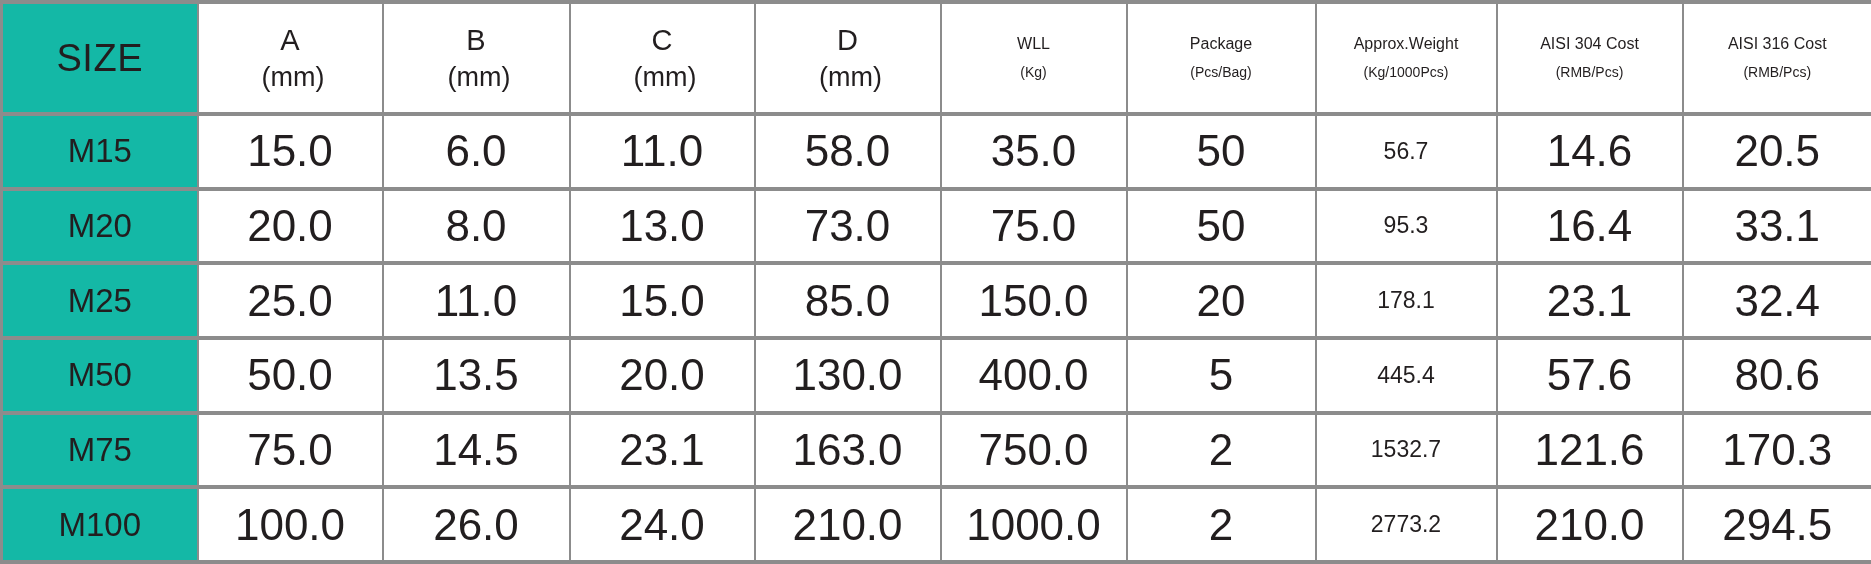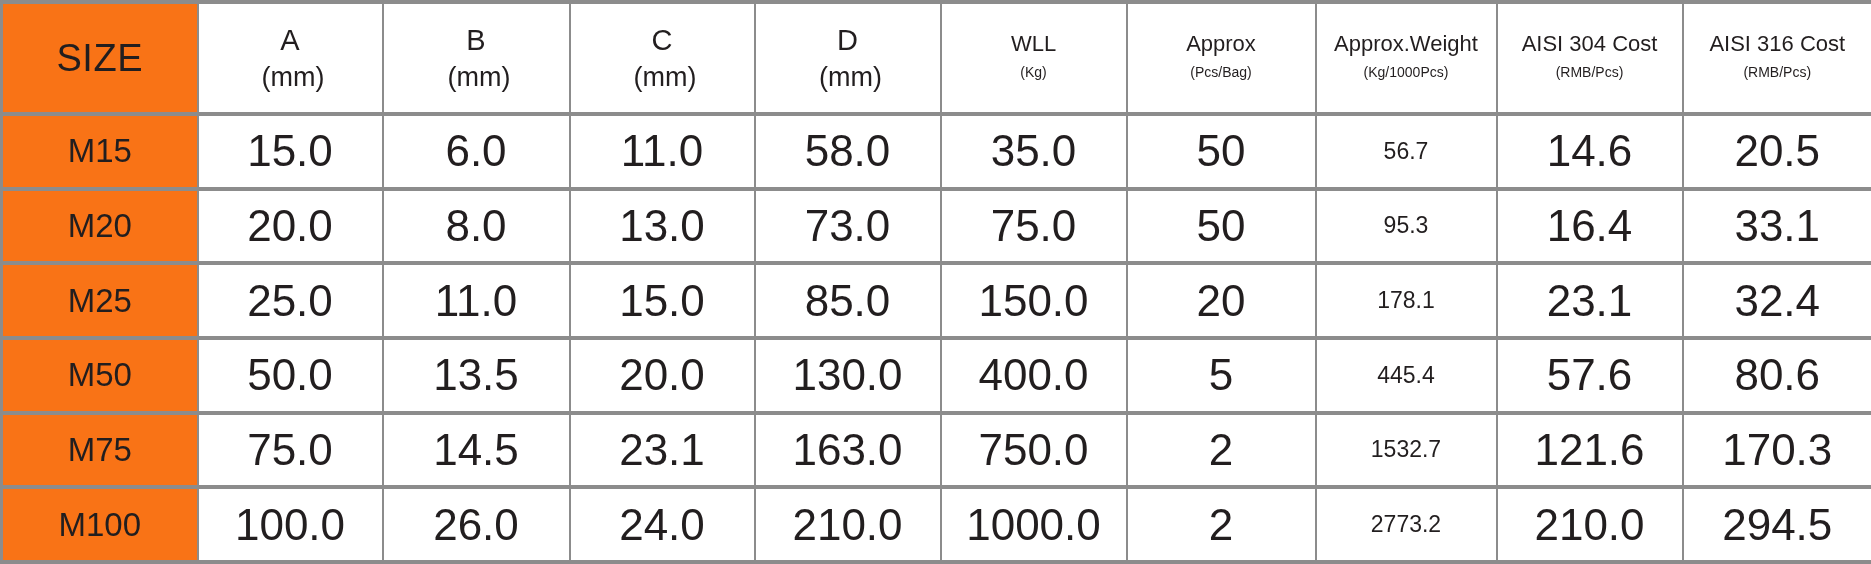--- a/index.html
+++ b/index.html
@@ -34,38 +34,38 @@
     padding: 0;
   }
   table.spec-table {
     border: 3px solid #8c8c8c;
   }
   thead tr { height: 112px; }
   tbody tr { height: 64px; }
 
   
   .size-cell {
-    background: #f97316;
+    background: #14b8a6;
     font-weight: 400;
   }
   th.size-head {
     font-size: 38px;
     letter-spacing: 0.5px;
     color: #221e1f;
     font-weight: 400;
   }
   th.row-label {
     font-size: 33px;
     font-weight: 400;
   }
 
   
   th.dim-head .h-line1 { font-size: 29px; line-height: 38px; font-weight: 400; }
   th.dim-head .h-line2 { font-size: 27px; line-height: 36px; font-weight: 400; padding-left: 6px; }
-  th.small-head .h-line1 { font-size: 22px; line-height: 29px; font-weight: 400; }
+  th.small-head .h-line1 { font-size: 16px; line-height: 29px; font-weight: 400; }
   th.small-head .h-line2 { font-size: 14px; line-height: 29px; font-weight: 400; }
 
   
   td.num {
     font-size: 44px;
     color: #221e1f;
   }
   td.num-left {
     font-size: 23px;
     text-align: left;
@@ -106,21 +106,21 @@
       </th>
       <th class="dim-head">
         <div class="h-line1">D</div>
         <div class="h-line2">(mm)</div>
       </th>
       <th class="small-head">
         <div class="h-line1">WLL</div>
         <div class="h-line2">(Kg)</div>
       </th>
       <th class="small-head">
-        <div class="h-line1">Approx</div>
+        <div class="h-line1">Package</div>
         <div class="h-line2">(Pcs/Bag)</div>
       </th>
       <th class="small-head">
         <div class="h-line1">Approx.Weight</div>
         <div class="h-line2">(Kg/1000Pcs)</div>
       </th>
       <th class="small-head">
         <div class="h-line1">AISI 304 Cost</div>
         <div class="h-line2">(RMB/Pcs)</div>
       </th>

